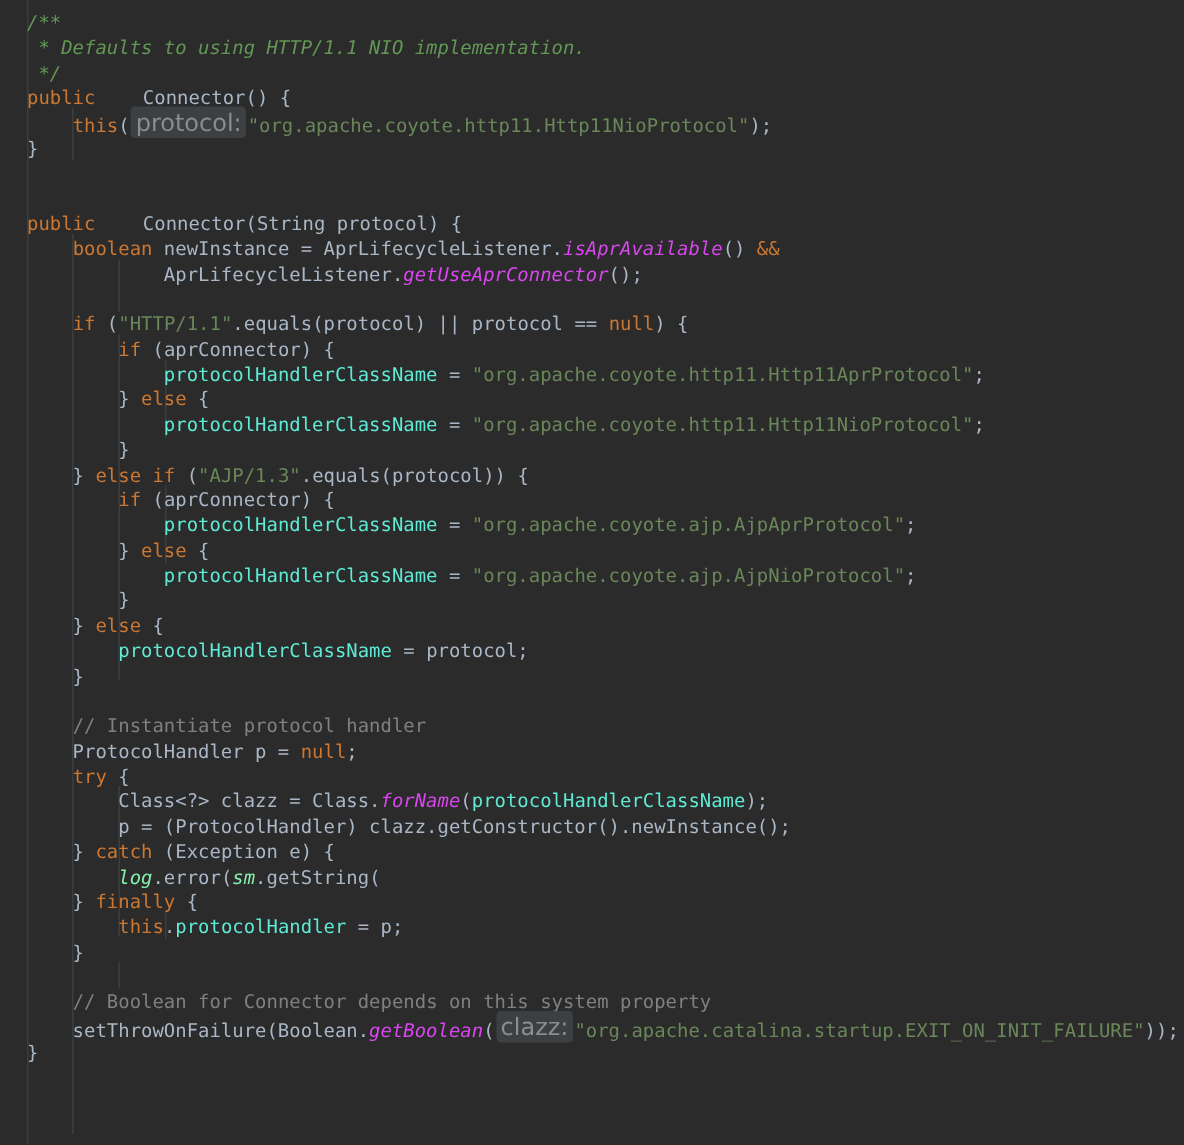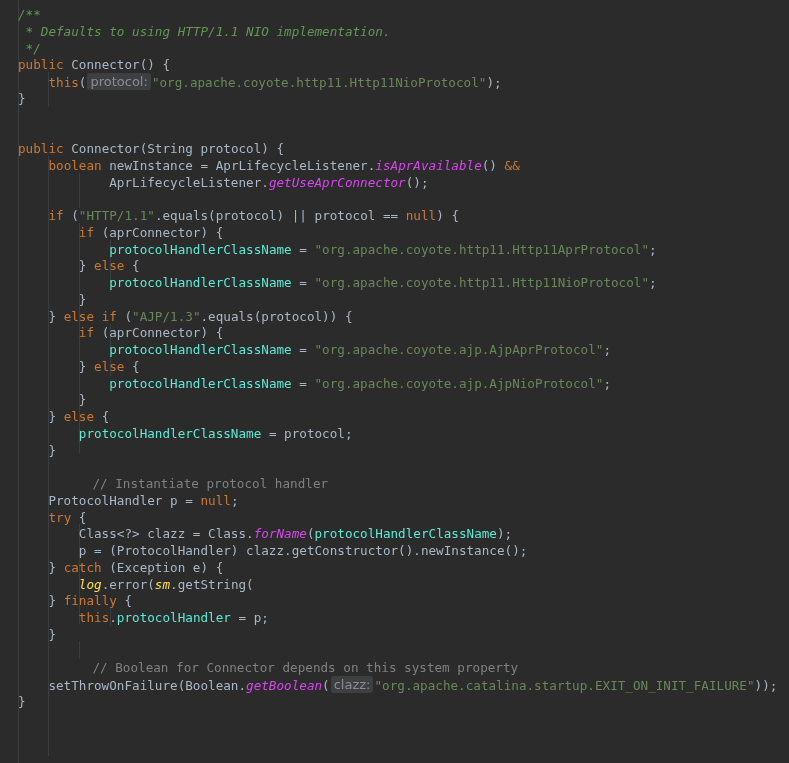--- a/index.html
+++ b/index.html
@@ -34,32 +34,32 @@
     pointer-events: none;
   }
   .guide {
     position: absolute;
     width: 1px;
     background: #3b3e40;
   }
   
   .kw      { color: #cc7832; }
   .str     { color: #6a8759; }
-  .cmt     { color: #808080; margin-left: 44px; }
+  .cmt     { color: #808080; }
   .jdoc    { color: #629755; font-style: italic; }
   .field   { color: #5eead4; }
   .ident   { color: #a9b7c6; }
   .stat    { color: #d946ef; font-style: italic; }
-  .statf   { color: #fde047; font-style: italic; text-align: right; }
+  .statf   { color: #86efac; font-style: italic; text-align: right; }
   .punct   { color: #a9b7c6; }
-  .cls     { color: #a9b7c6; }
+  .cls     { color: #a9b7c6; margin-left: 24px; }
   
   .hint {
     font-family: "DejaVu Sans", "Liberation Sans", sans-serif;
-    font-size: 13px;
+    font-size: 16px;
     background: #3d4042;
     color: #8c8c8c;
     border-radius: 3px;
     padding: 1px 3px 1px 3px;
     margin: 0 1px;
     vertical-align: 1px;
     letter-spacing: 0;
   }
 </style>
 </head>

